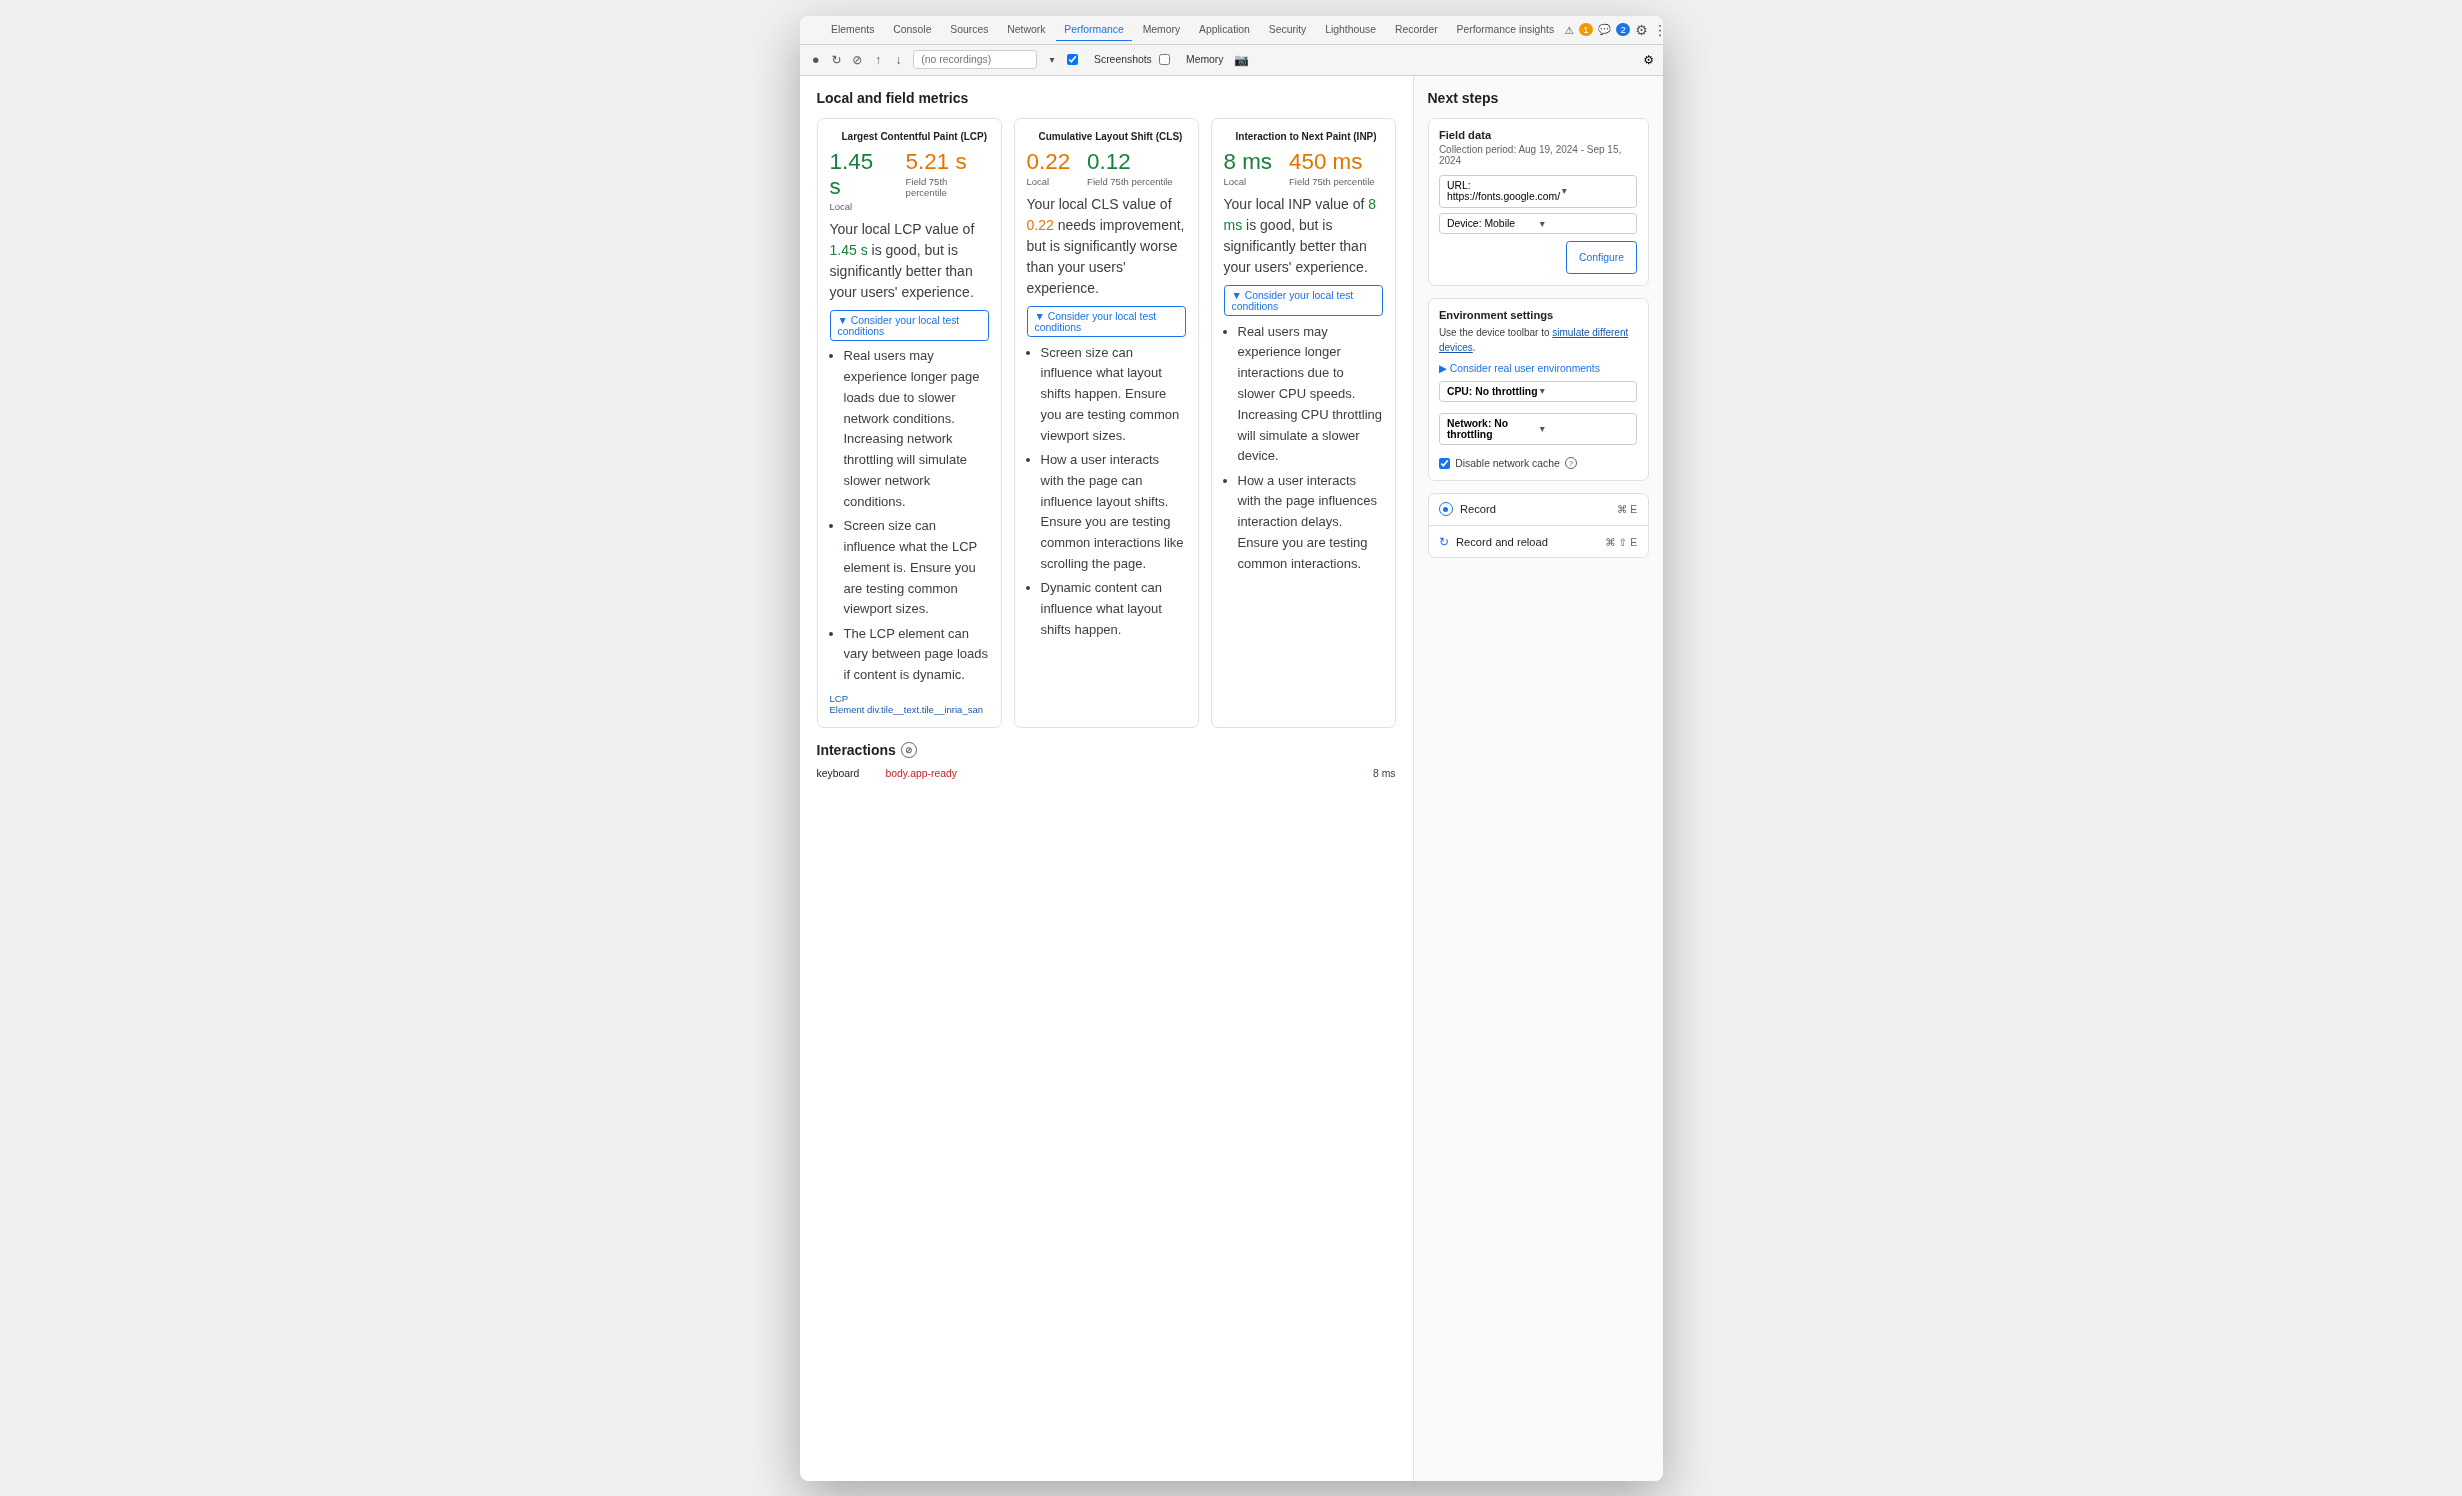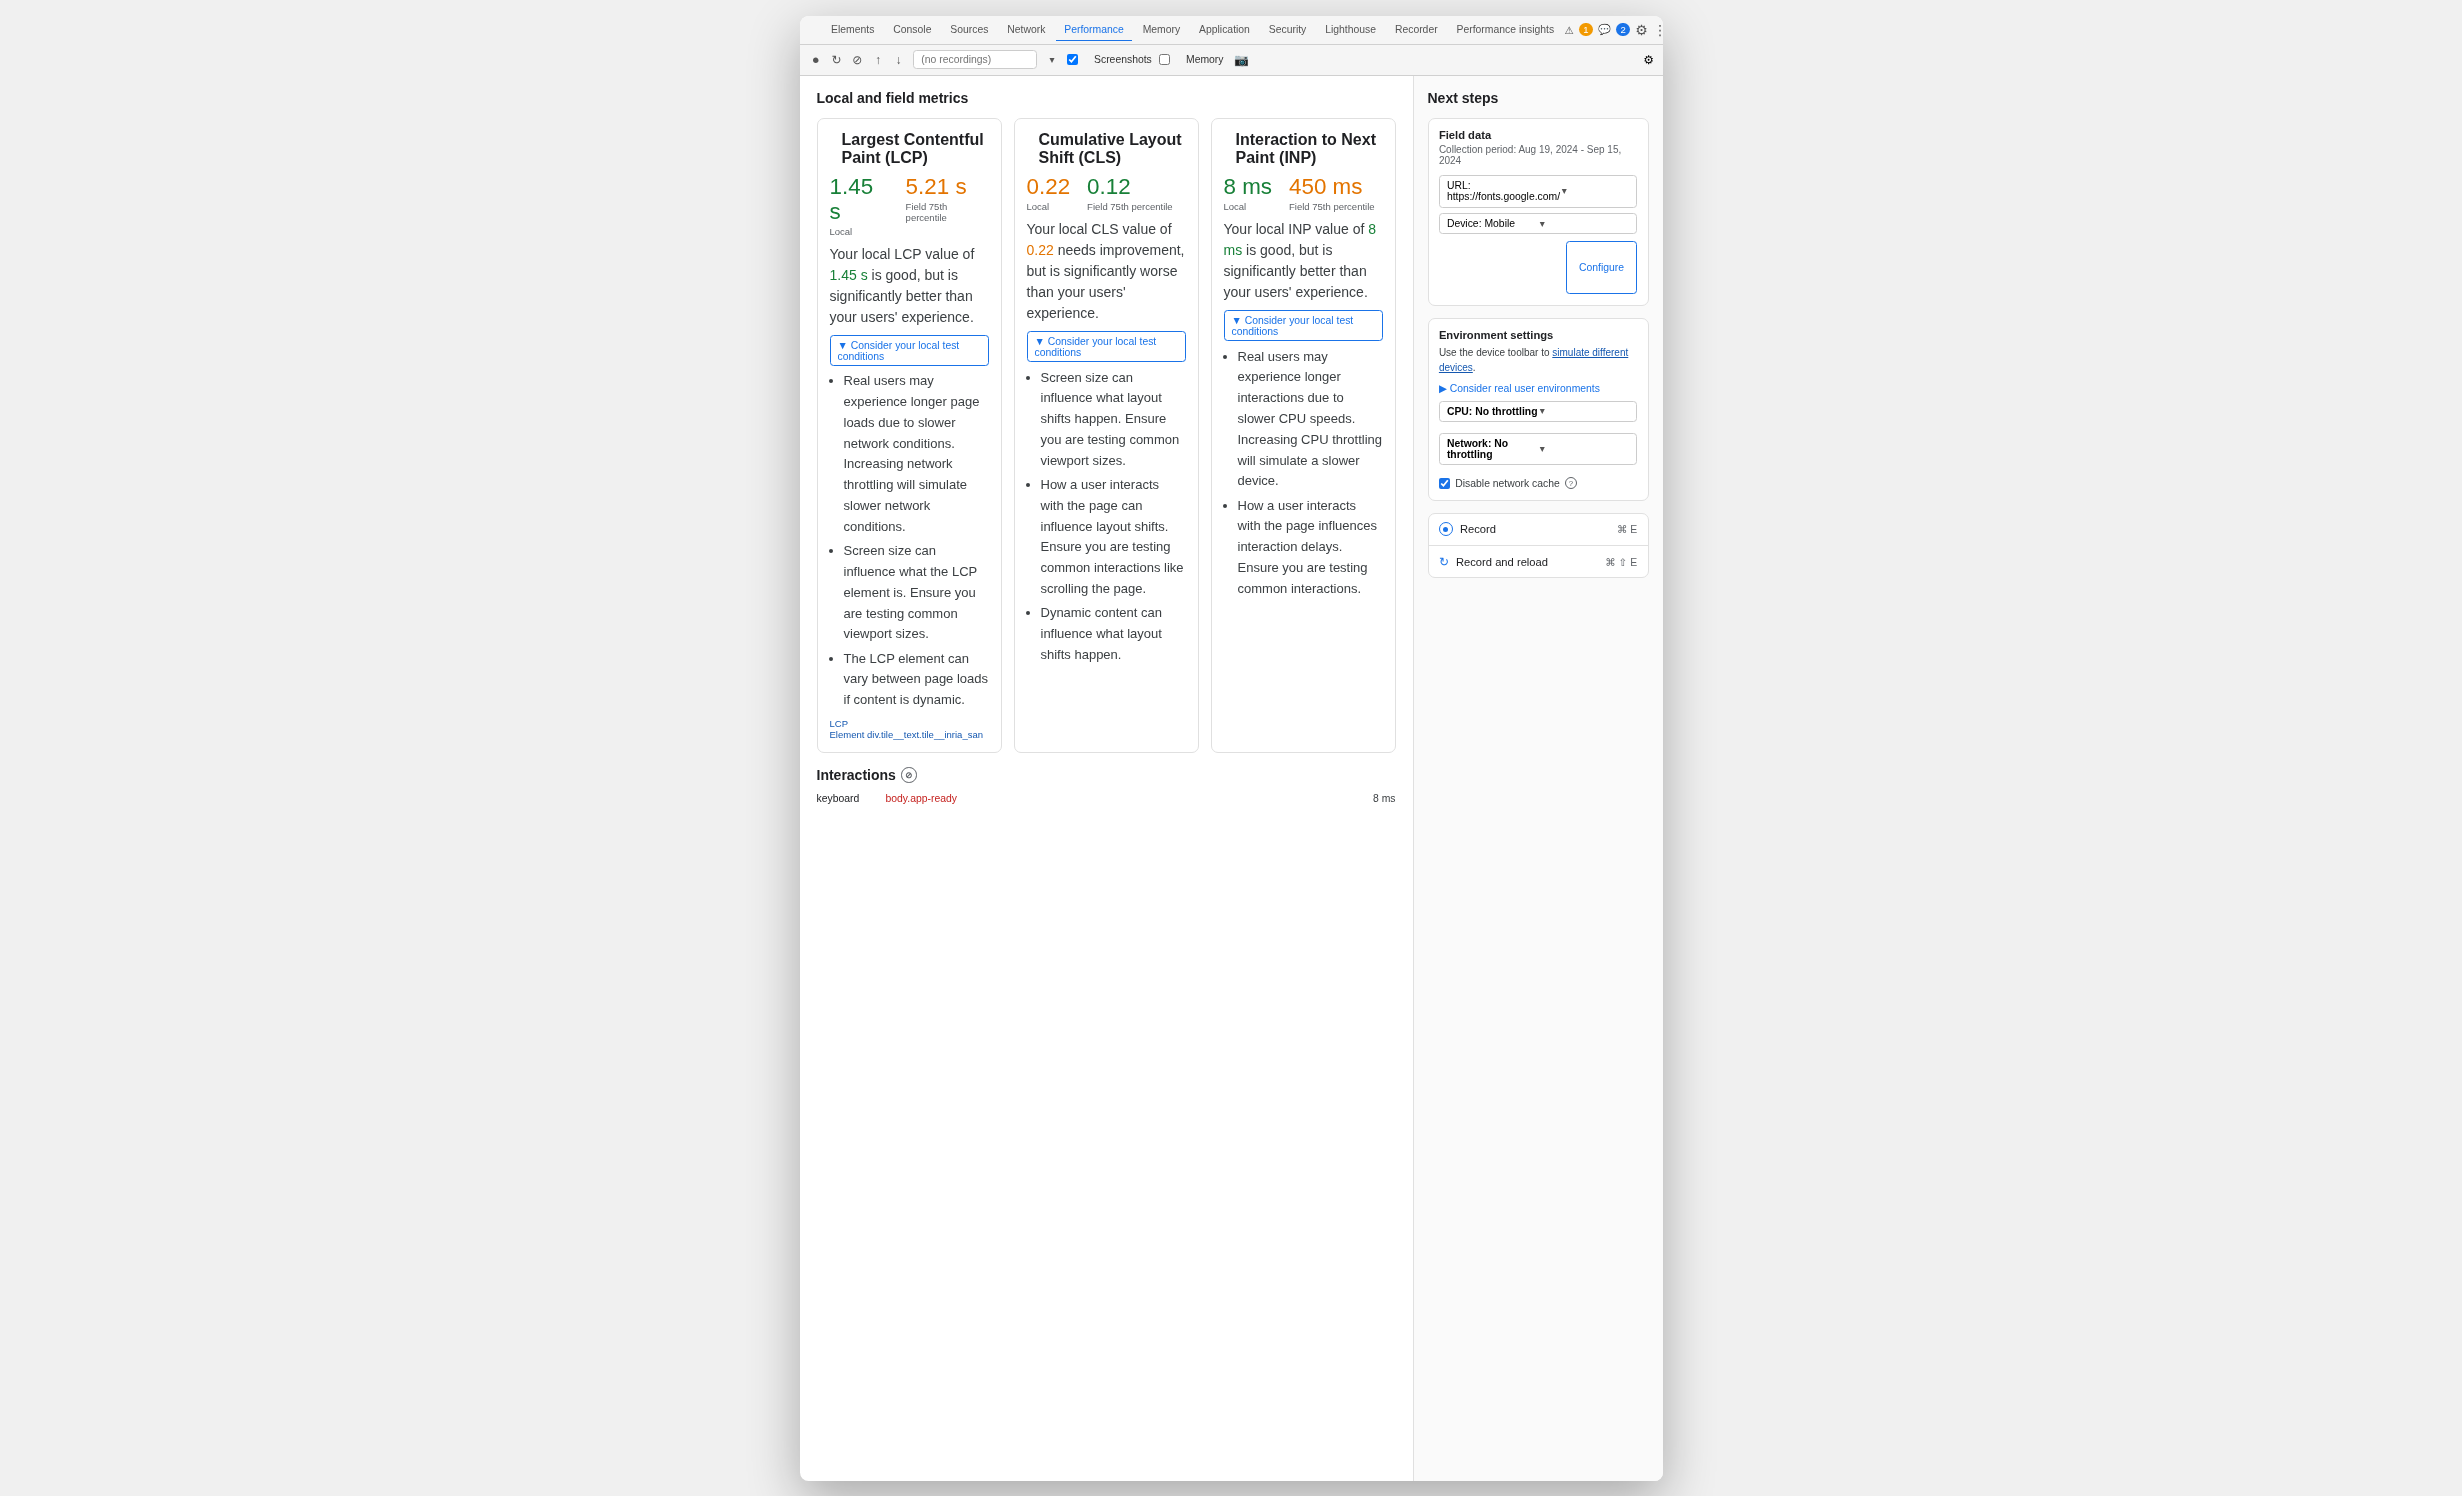--- a/index.html
+++ b/index.html
@@ -175,21 +175,21 @@
       gap: 12px;
       margin-bottom: 14px;
     }
     .metric-card {
       border: 0.9px solid #e0e0e0;
       border-radius: 7px;
       padding: 12px;
       background: white;
     }
     .metric-title {
-      font-size: 16px;
+      font-size: 10px;
       font-weight: 600;
       color: #202124;
       margin-bottom: 8.6px;
       padding-left: 12px;
     }
     .metric-values {
       display: flex;
       gap: 17px;
       margin-bottom: 7px;
     }
@@ -326,21 +326,21 @@
     .configure-btn {
       display: flex;
       justify-content: flex-end;
       margin-top: 7px;
     }
     .btn-configure {
       border: 0.9px solid #1a73e8;
       color: #1a73e8;
       background: white;
       border-radius: 3.5px;
-      padding: 20px 12px;
+      padding: 10px 12px;
       font-size: 10.4px;
       cursor: pointer;
     }
     .env-section {
       background: white;
       border: 0.9px solid #e0e0e0;
       border-radius: 7px;
       padding: 10.4px;
       margin-bottom: 12px;
     }

